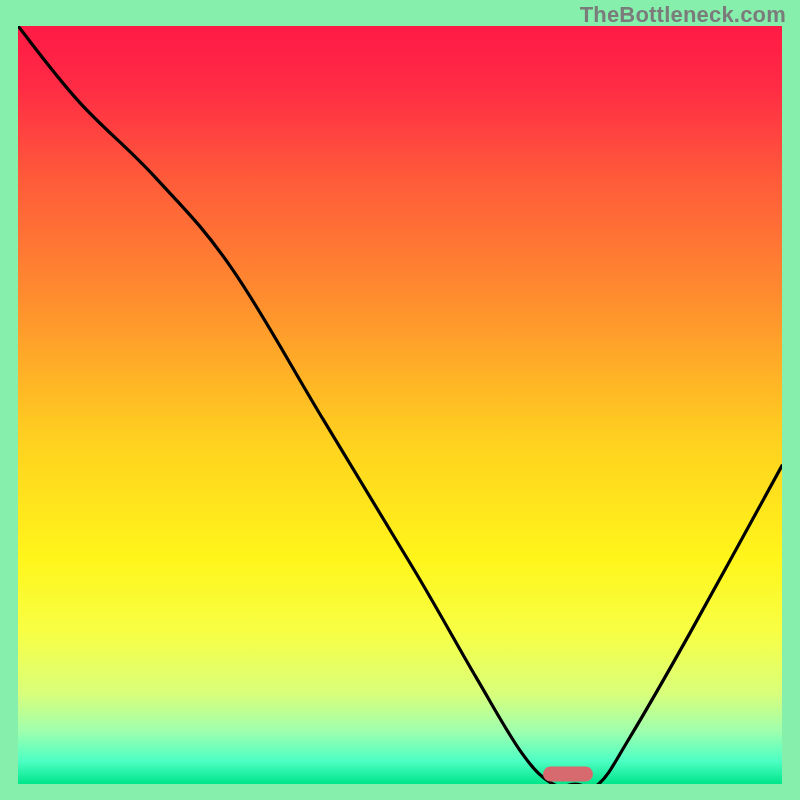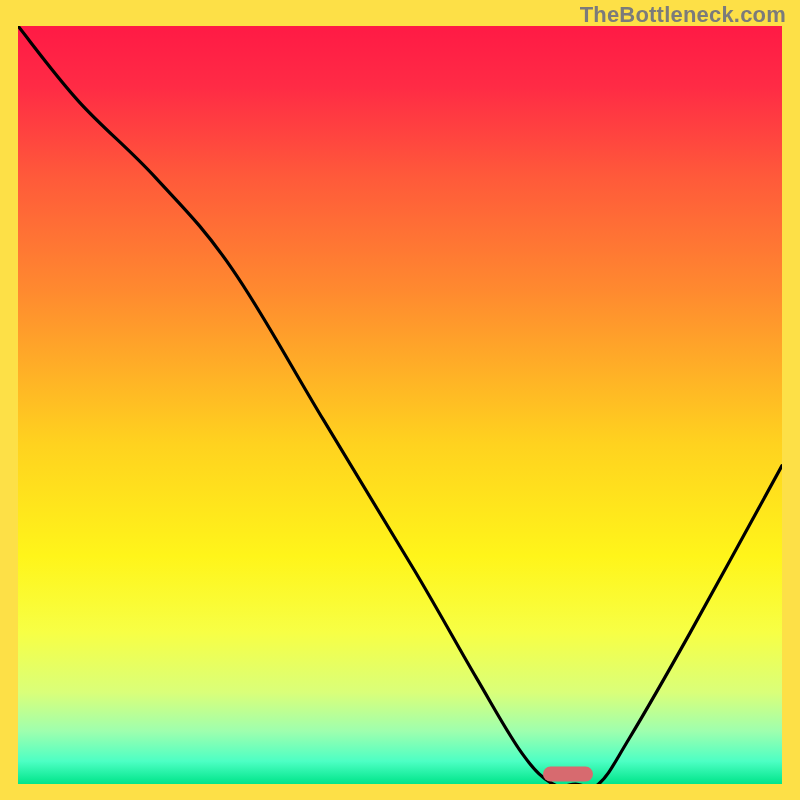--- a/index.html
+++ b/index.html
@@ -7,21 +7,21 @@
     padding: 0;
     width: 800px;
     height: 800px;
     background: #000;
     overflow: hidden;
     font-family: Arial, Helvetica, sans-serif;
   }
   .frame {
     position: absolute;
     inset: 0;
-    background: #fde047;
+    background: #86efac;
   }
   .plot-area {
     position: absolute;
     left: 18px;
     top: 26px;
     width: 764px;
     height: 758px;
     overflow: hidden;
   }
   .gradient {

